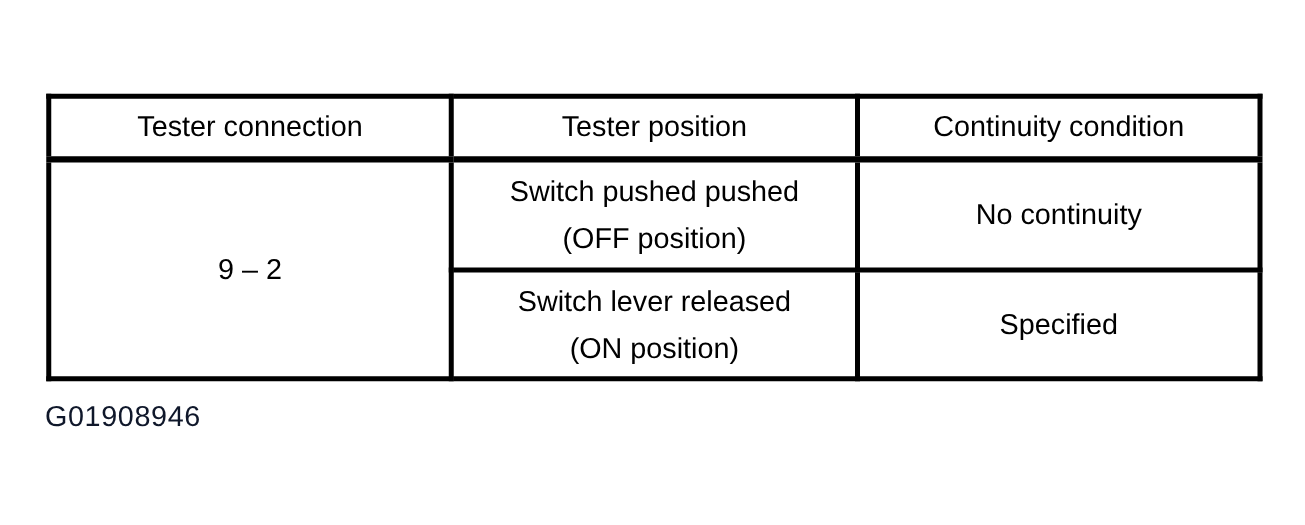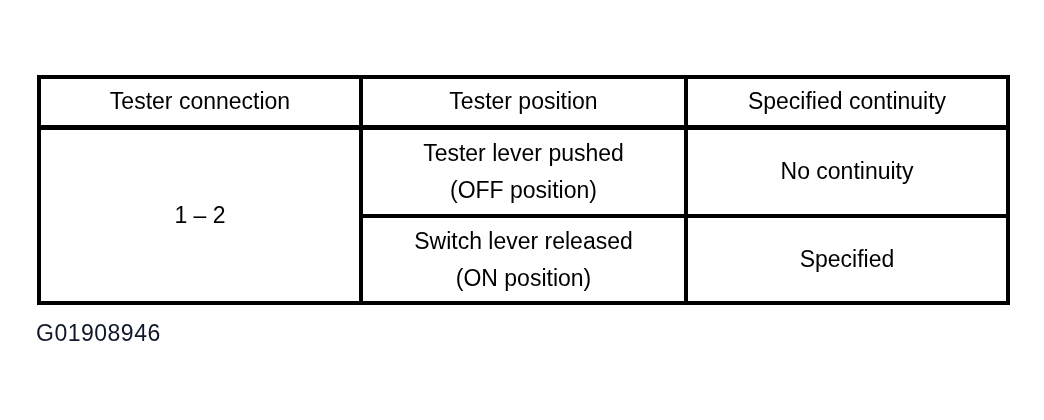--- a/index.html
+++ b/index.html
@@ -62,26 +62,26 @@
   <table class="spec-table">
     <colgroup>
       <col style="width: 322px">
       <col style="width: 325px">
       <col style="width: 322px">
     </colgroup>
     <tbody>
       <tr class="header-row">
         <th>Tester connection</th>
         <th>Tester position</th>
-        <th>Specified continuity</th>
+        <th>Continuity condition</th>
       </tr>
       <tr class="data-row-1">
-        <td rowspan="2">1 – 2</td>
+        <td rowspan="2">9 – 2</td>
         <td class="two-line">
-          <span>Tester lever pushed</span>
+          <span>Switch pushed pushed</span>
           <span>(OFF position)</span>
         </td>
         <td>No continuity</td>
       </tr>
       <tr class="data-row-2">
         <td class="two-line mid-divider">
           <span>Switch lever released</span>
           <span>(ON position)</span>
         </td>
         <td class="mid-divider">Specified</td>

